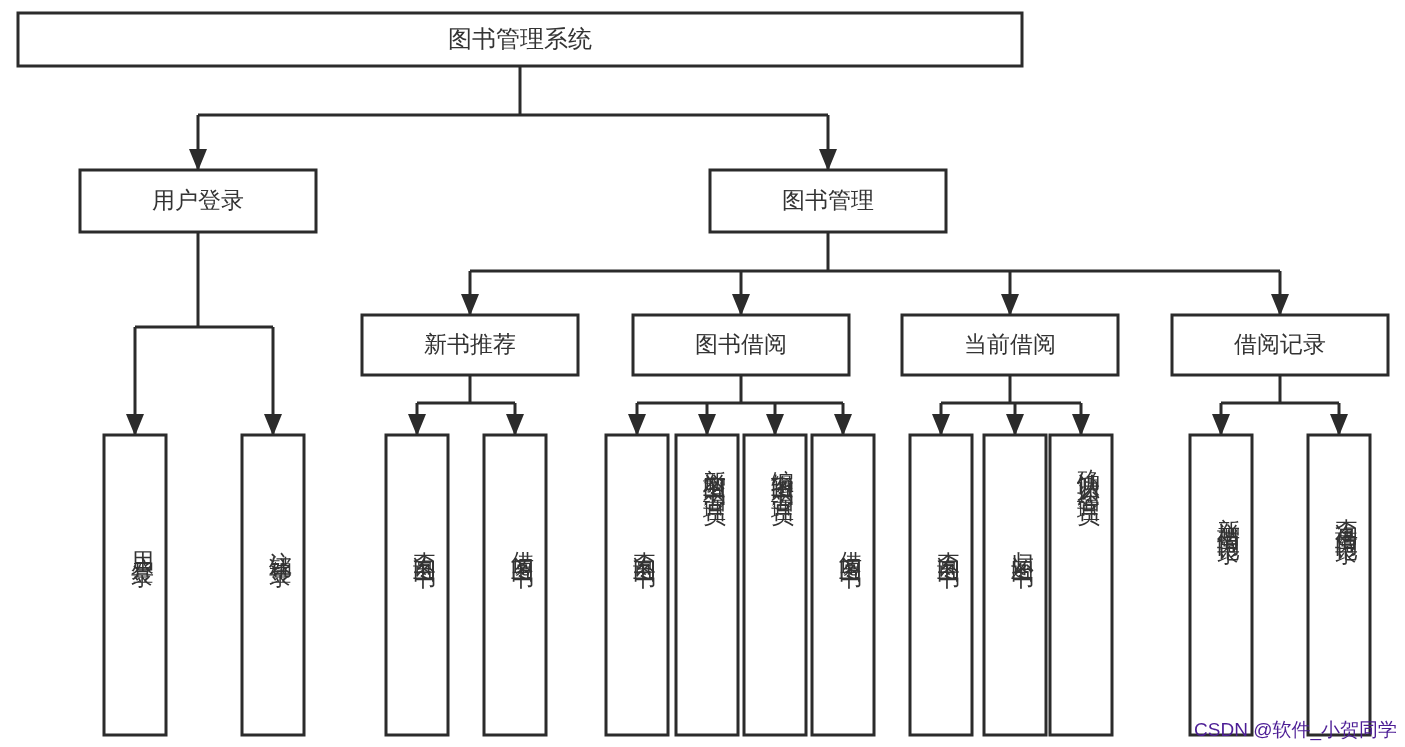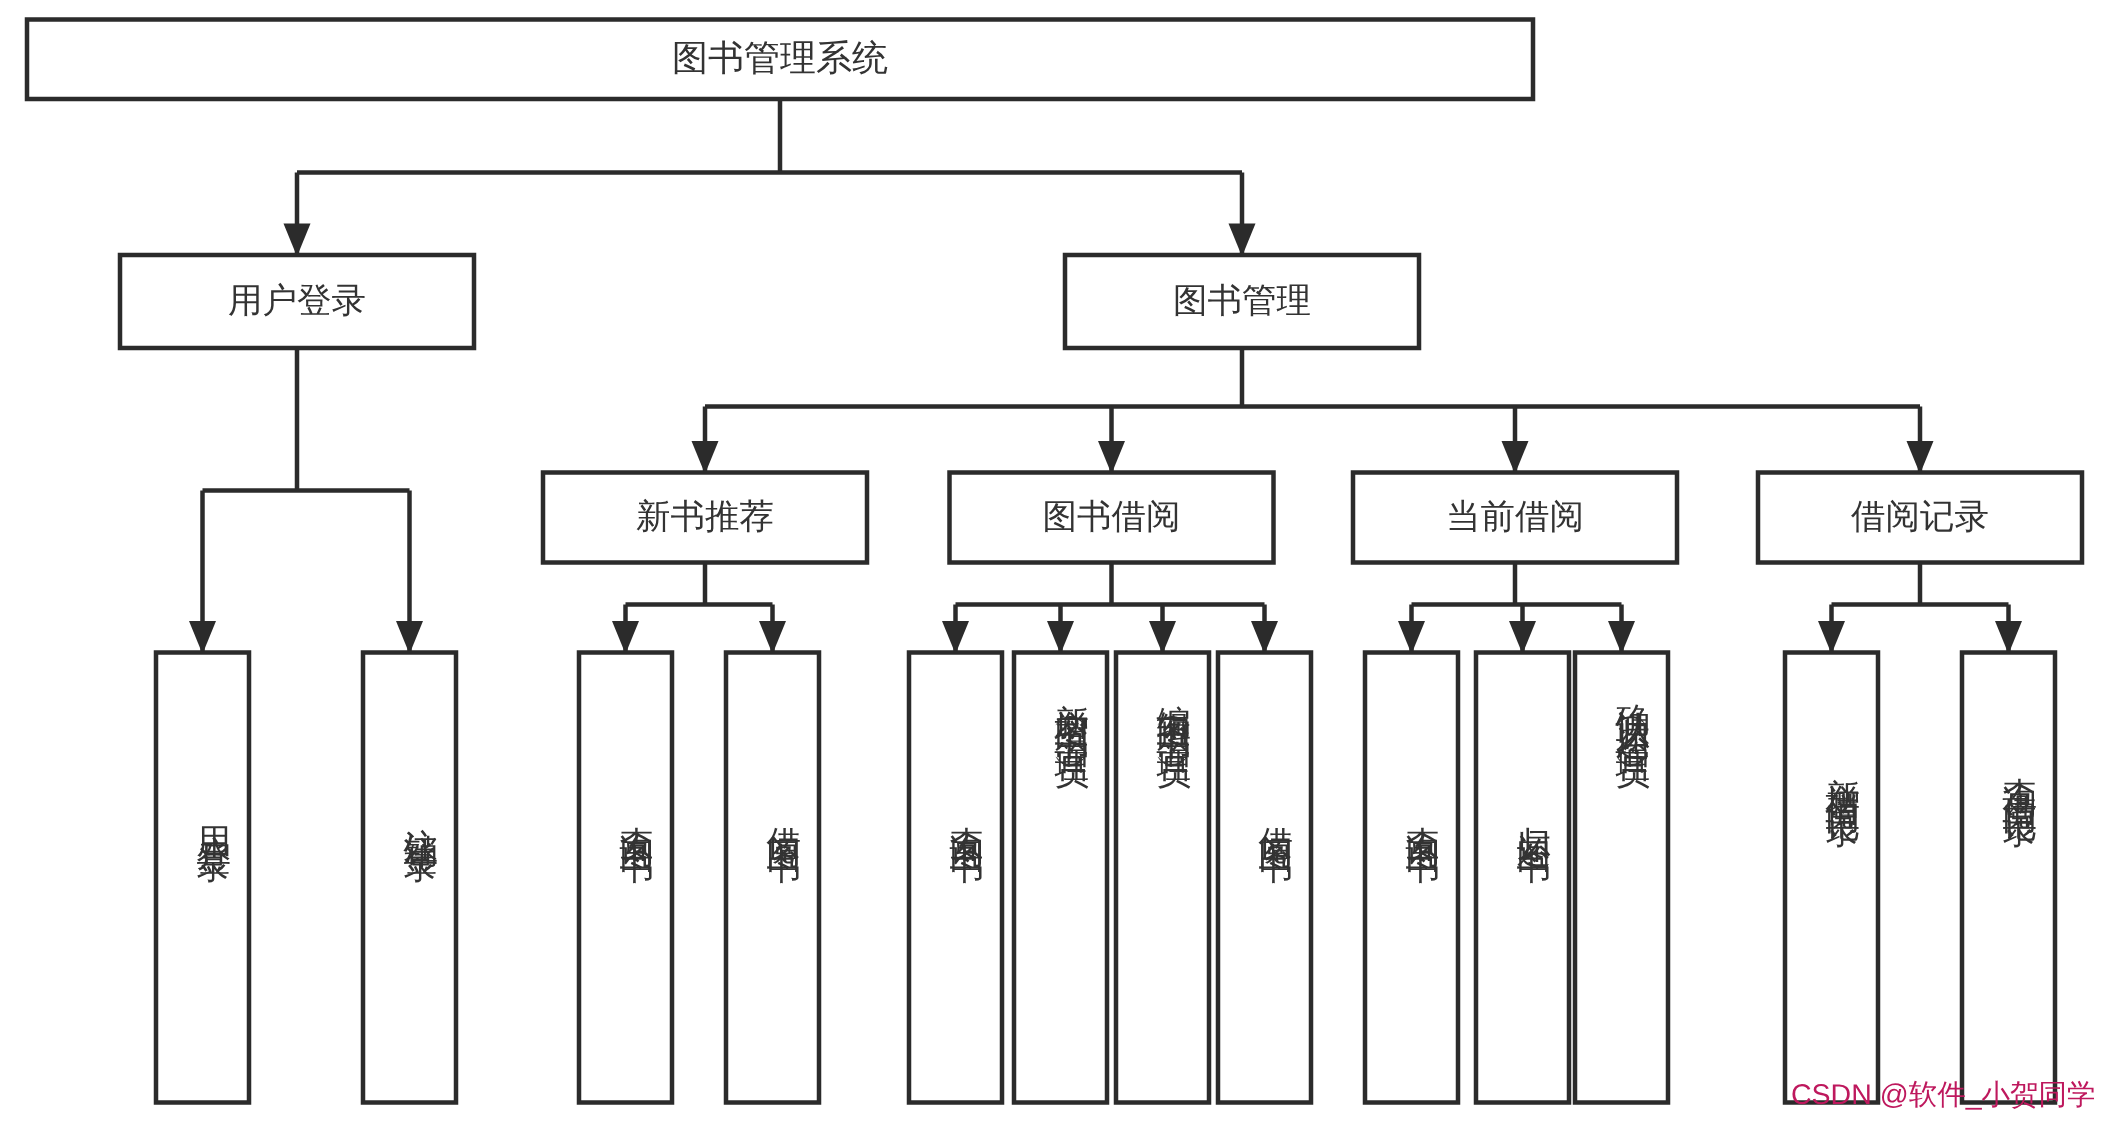--- a/index.html
+++ b/index.html
@@ -36,21 +36,21 @@
     fill:none;
     stroke-linecap:butt;
   }
   .arrow-head{fill:#2b2b2b;stroke:none;}
   .watermark{
     position:absolute;
     right:8px;
     bottom:4px;
     font-family:"Liberation Sans","DejaVu Sans",sans-serif;
     font-size:19px;
-    color:#be185d;
+    color:#4c1d95;
     white-space:nowrap;
     pointer-events:none;
   }
 </style>
 </head>
 <body>
 
 <svg id="diagram" viewBox="0 0 1405 747" xmlns="http://www.w3.org/2000/svg">
   <g id="edges-layer">
       <g>

